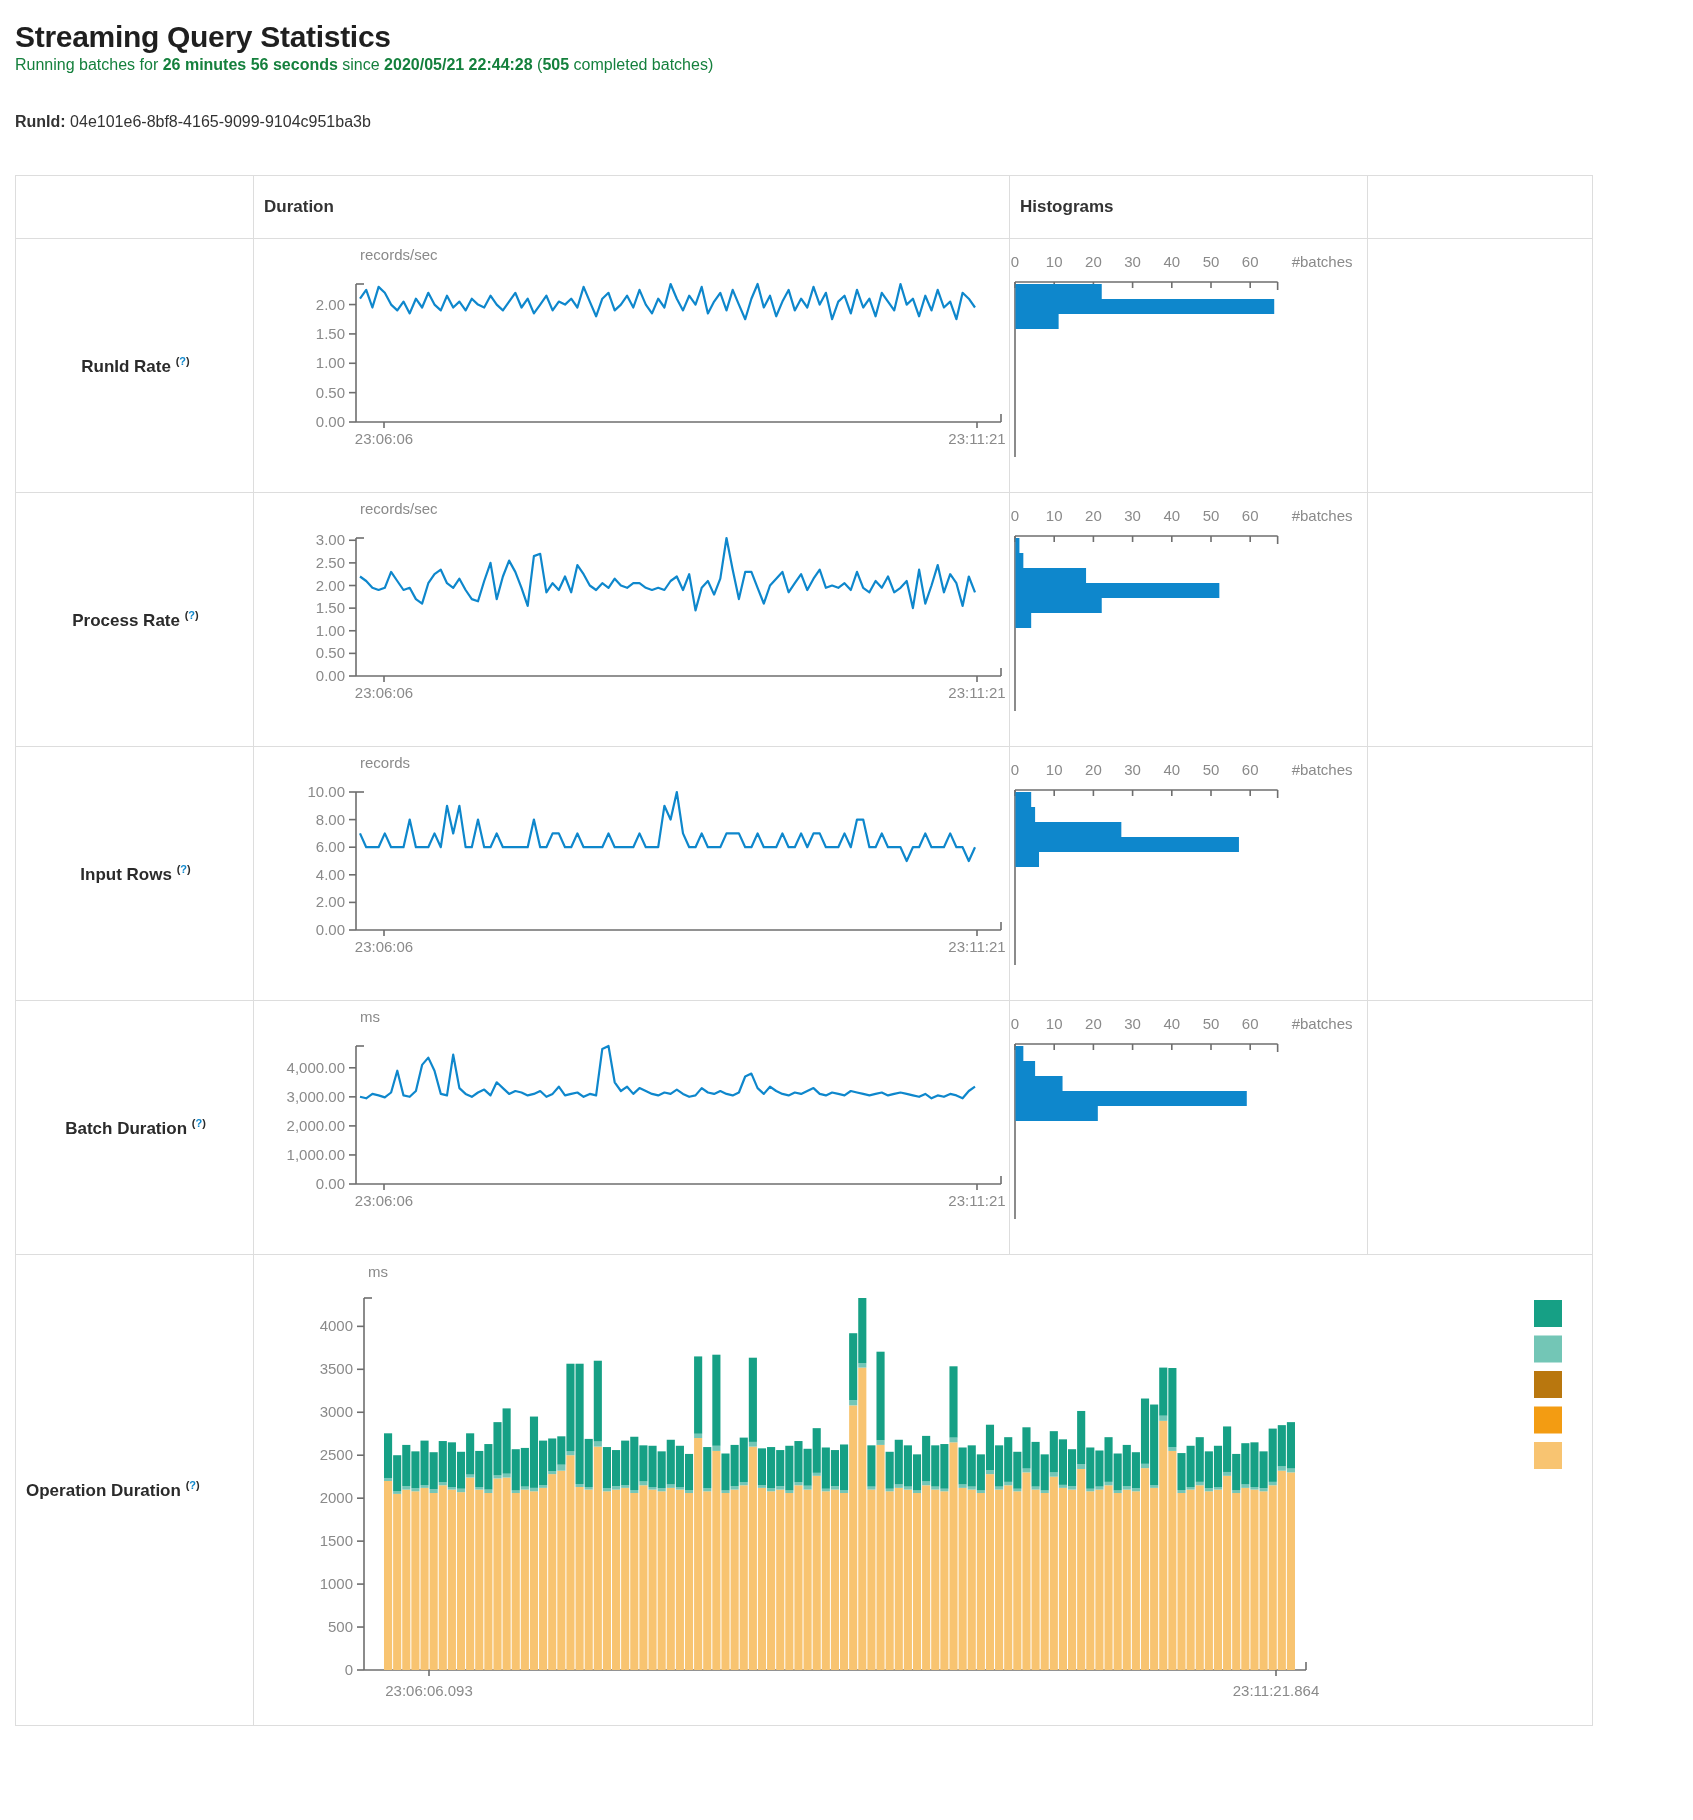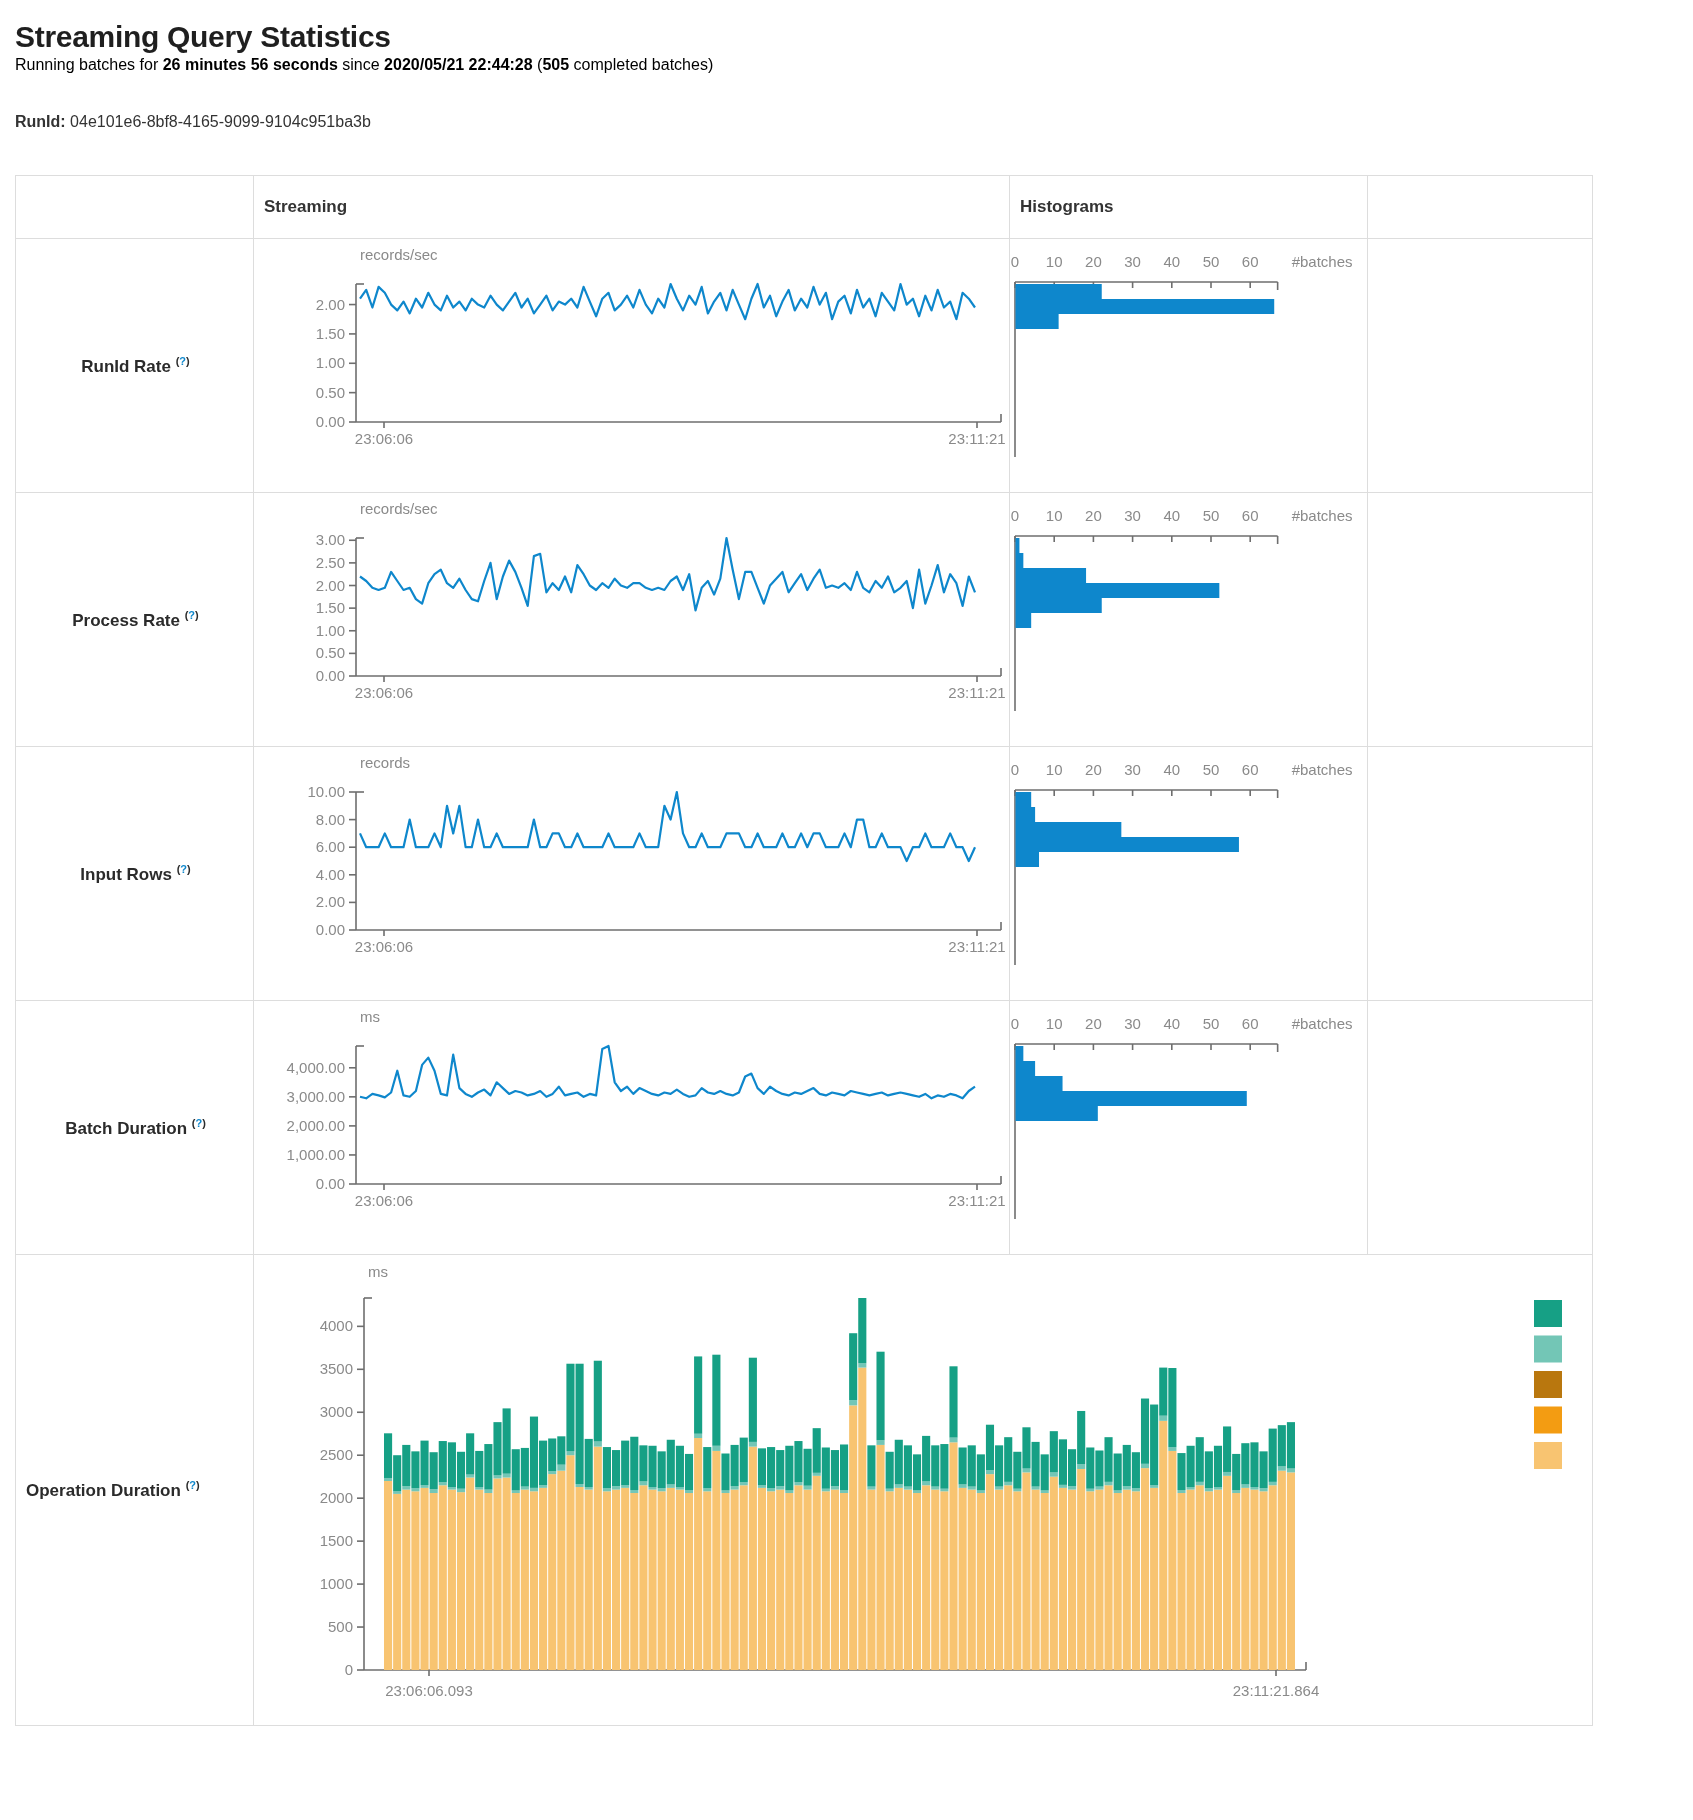--- a/index.html
+++ b/index.html
@@ -7,21 +7,21 @@
   body {
     font-family: "Liberation Sans", sans-serif;
     color:#333;
     padding: 8px 15px 30px 15px;
     width: 1693px;
   }
   h1[data-name="page-title"] {
     font-size: 30px; font-weight: 700; color:#1f1f1f;
     margin: 12px 0 2px 0; letter-spacing: -0.3px;
   }
-  .subtitle { font-size:16px; color:#000000; margin:0 0 8px 0; }
+  .subtitle { font-size:16px; color:#15803d; margin:0 0 8px 0; }
   .subtitle b { font-weight:700; }
   .meta { margin-top:34px; font-size:16px; line-height:1.7; }
   .meta .mlabel { font-weight:700; }
   table.stats {
     border-collapse: collapse; margin-top: 40px; table-layout: fixed;
   }
   table.stats th, table.stats td { border:1px solid #dddddd; }
   table.stats th {
     text-align:left; font-size:17px; font-weight:700; color:#333;
     height:63px; padding:0 10px; vertical-align:middle;
@@ -54,21 +54,21 @@
 <table class="stats" data-name="statistics-table">
   <colgroup>
     <col style="width:238px">
       <col style="width:755px">
       <col style="width:358px">
       <col style="width:225px">
   </colgroup>
   <tbody>
       <tr data-name="table-header-row">
     <th data-name="metric-column-header"></th>
-    <th data-name="timelines-column-header">Streaming</th>
+    <th data-name="timelines-column-header">Duration</th>
     <th data-name="histograms-column-header">Histograms</th>
     <th data-name="spacer-column-header"></th>
   </tr>
 
   <tr class="chart-row" data-name="input-rate-row">
     <td class="label-cell" data-name="input-rate-label-cell">
       <span data-name="input-rate-label">RunId Rate</span>
       <sup class="help" data-name="input-rate-help-icon"><span class="paren">(</span><span class="q">?</span><span class="paren">)</span></sup>
     </td>
     <td class="chart-cell" data-name="input-rate-timeline-cell">

